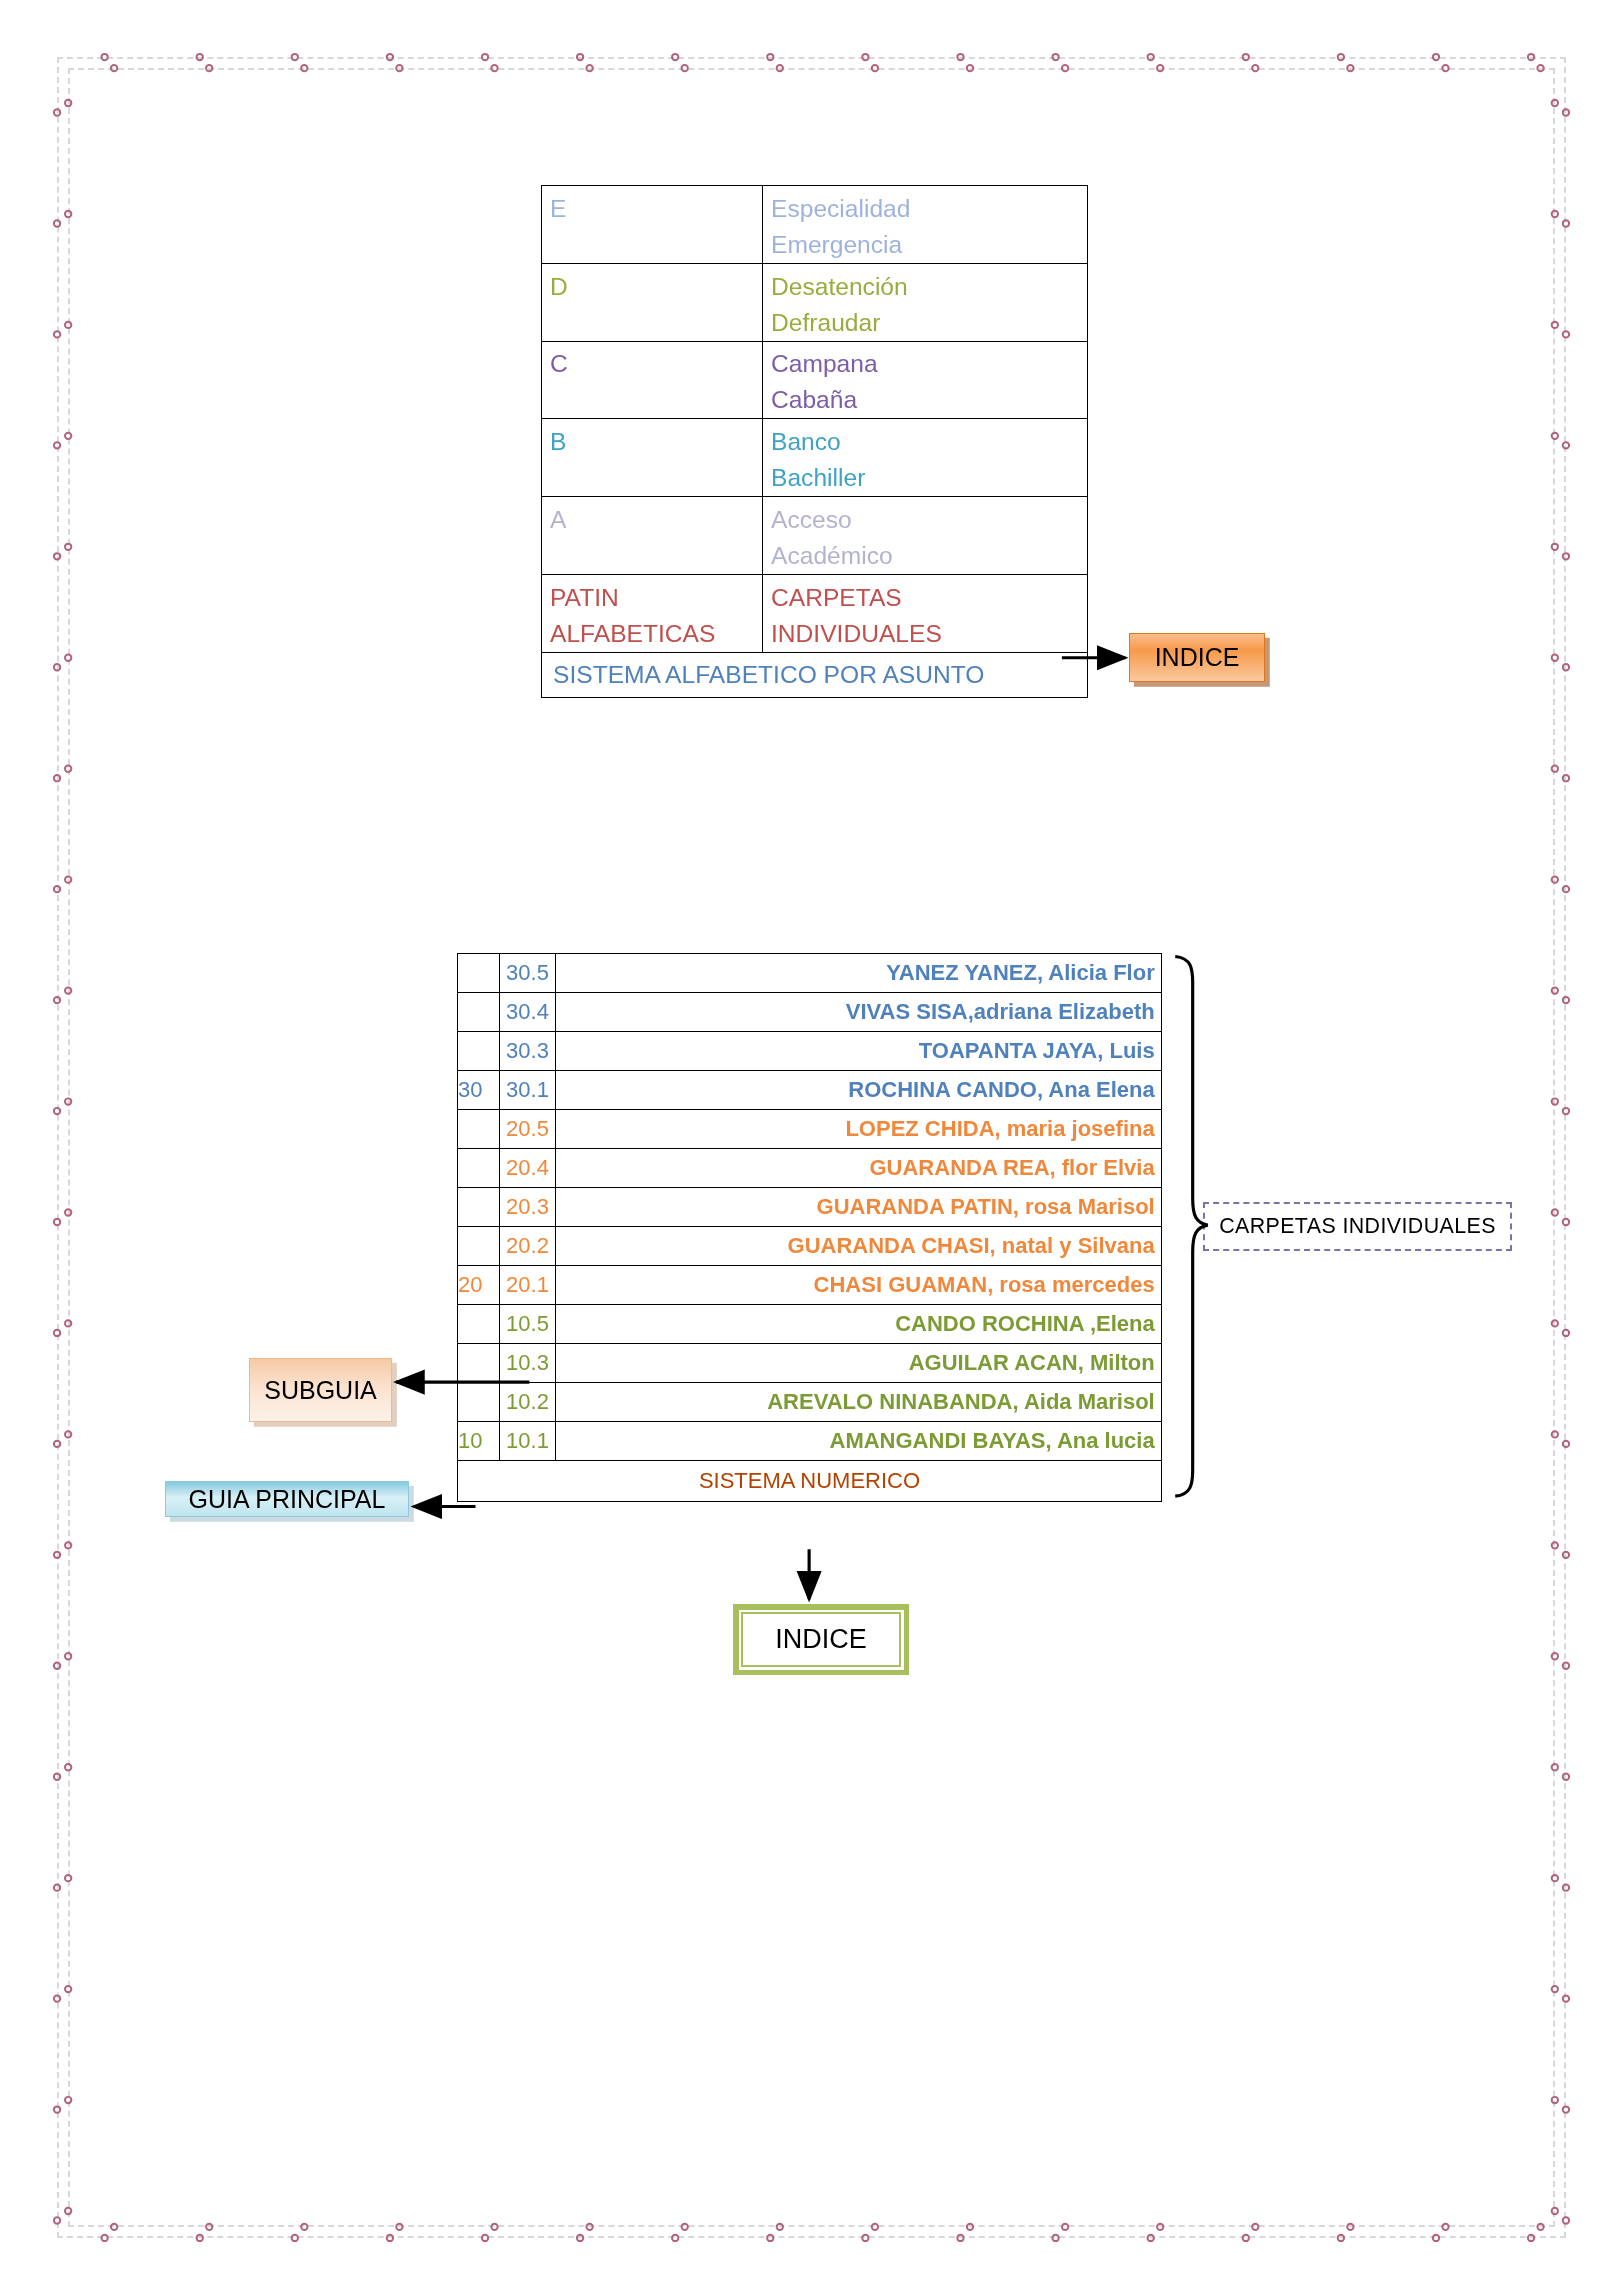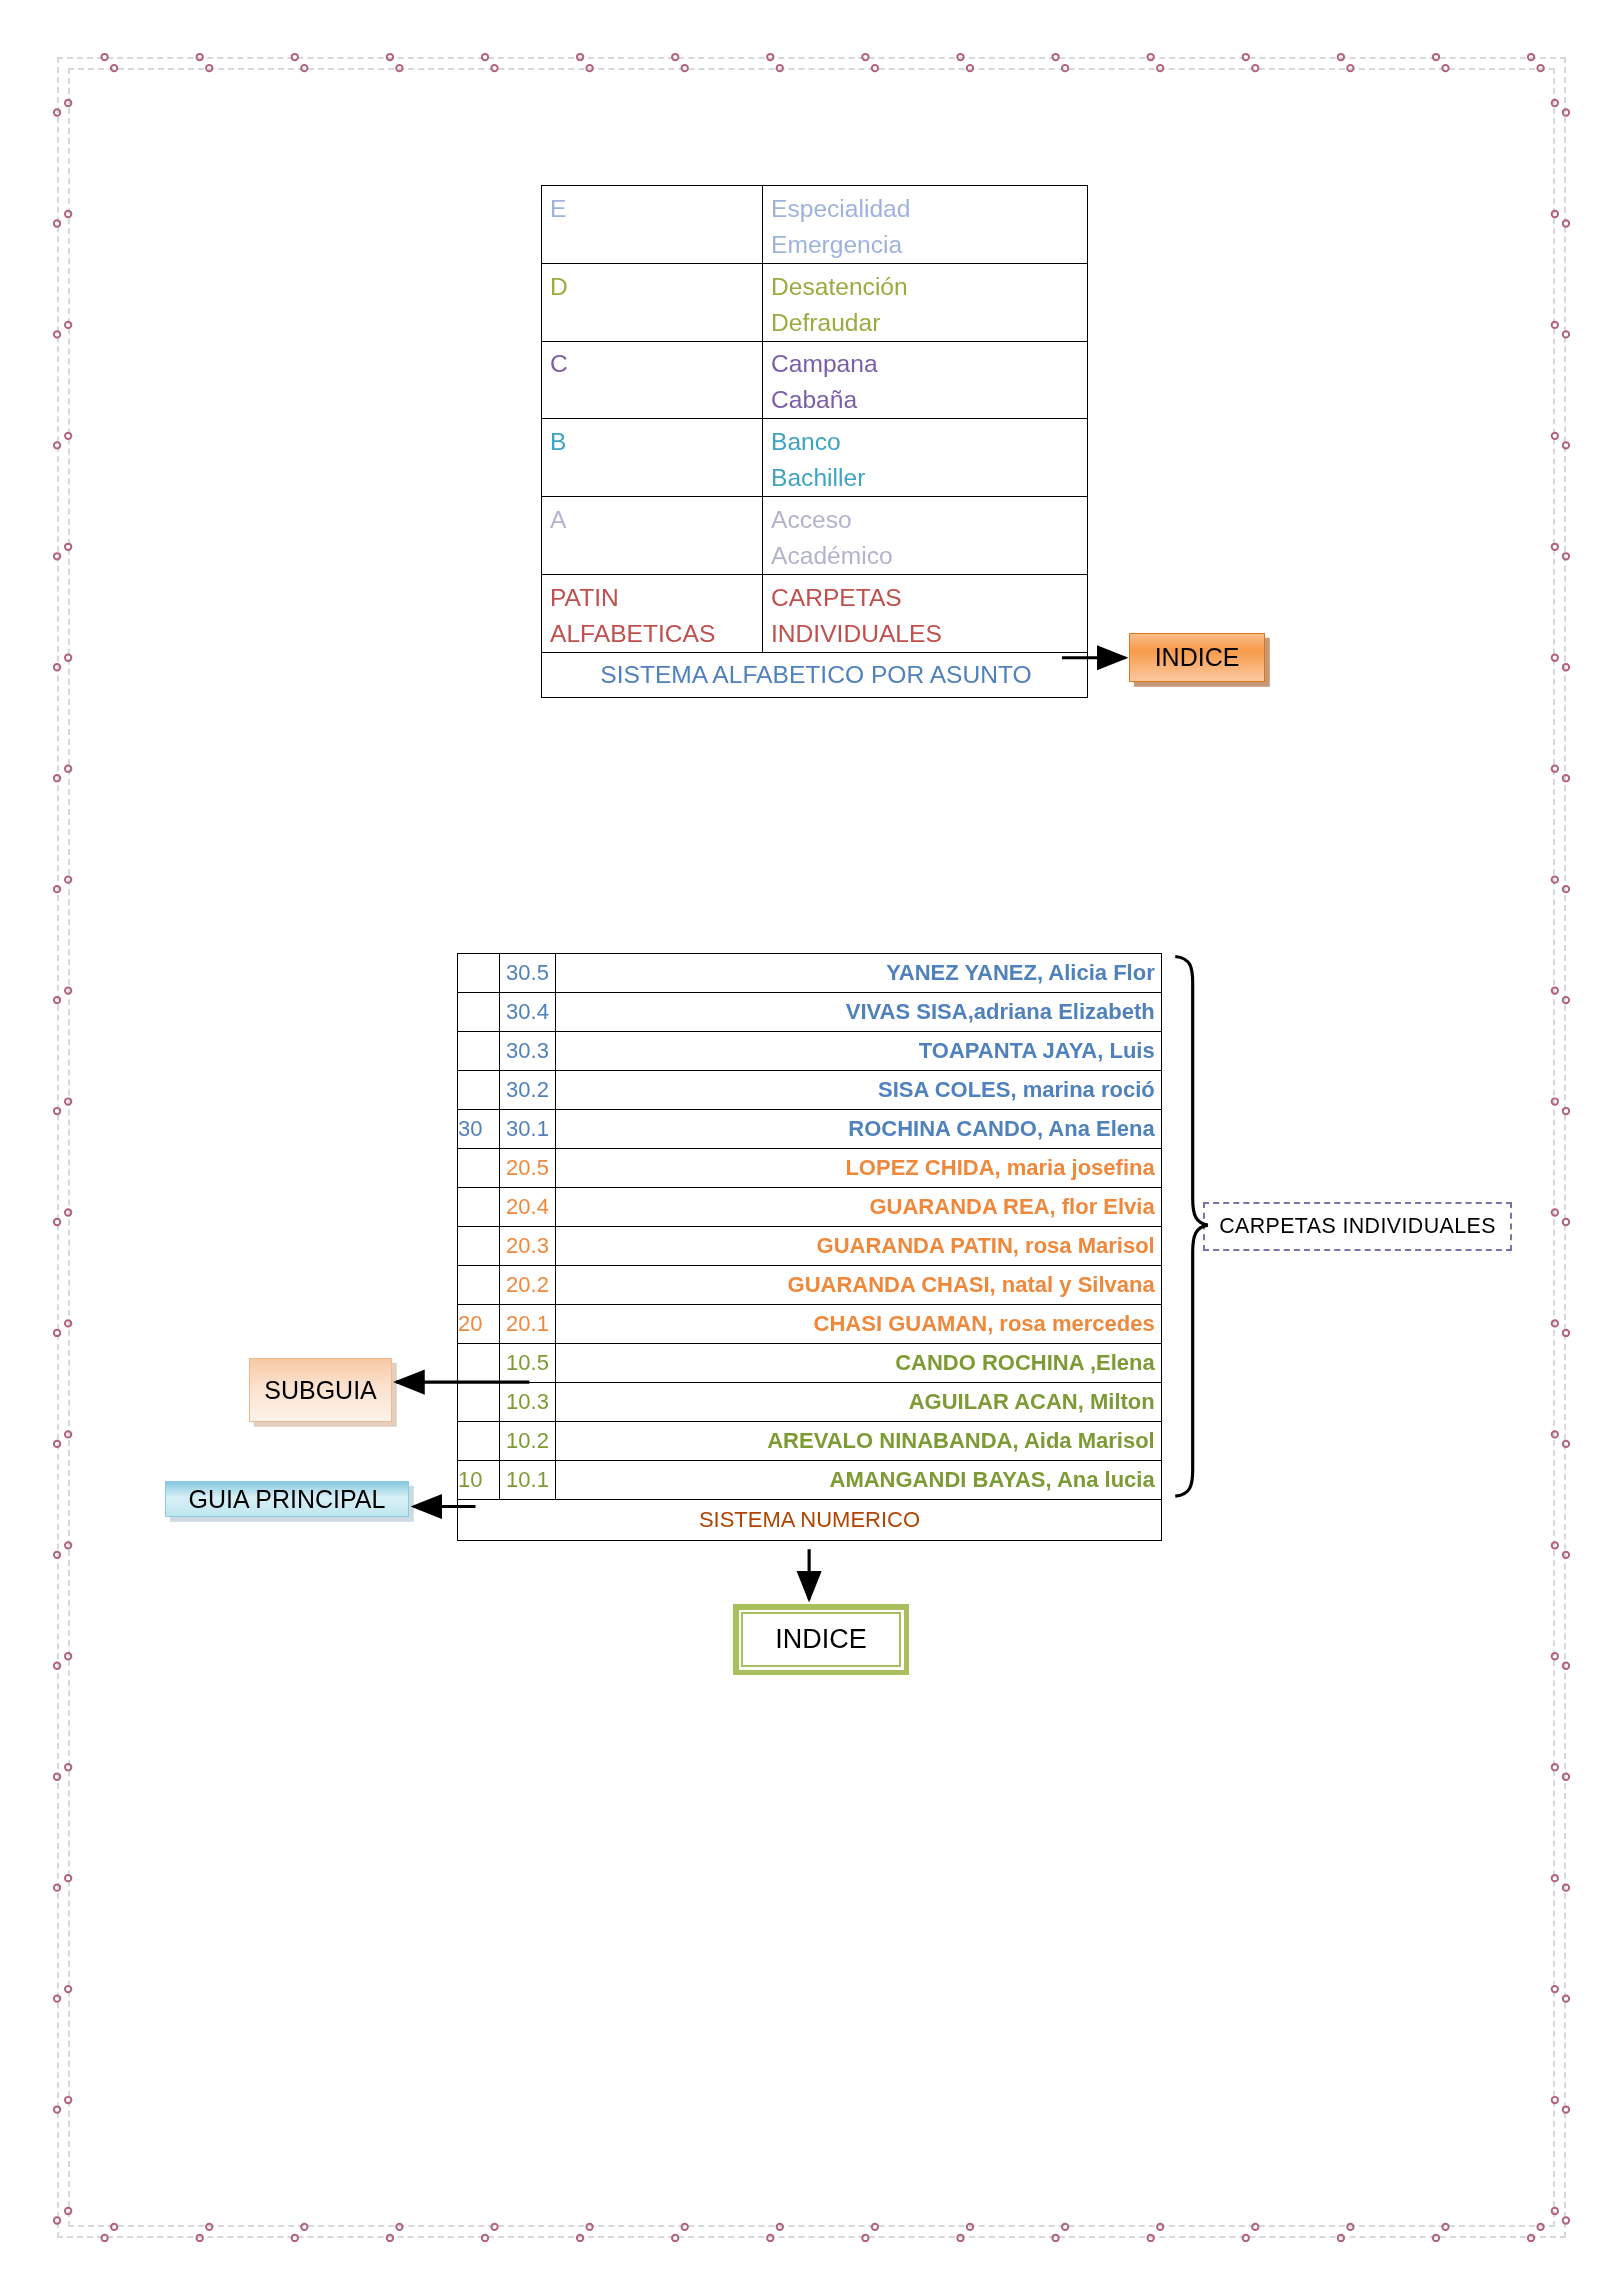--- a/index.html
+++ b/index.html
@@ -48,21 +48,21 @@
   #alpha-table td.letter{ width:204px; }
   .row-e { color:#9db3dd; }
   .row-d { color:#9aab3f; }
   .row-c { color:#7b5ea7; }
   .row-b { color:#3fa3c4; }
   .row-a { color:#b3b3cf; }
   .row-guias { color:#c0504d; font-size:24.6px; }
   #alpha-table td.guias-left{ width:190px; }
   #alpha-table td.sistema{
      color:#4f81bd; font-size:24.6px; height:44px; line-height:44px;
-     padding-top:0; vertical-align:middle; text-align:center; padding-left:11px;
+     padding-top:0; vertical-align:middle; text-align:left; padding-left:11px;
   }
 
   
   #num-table{ left:457px; top:953px; width:705px; }
   #num-table td{
      height:38px; line-height:38px; padding:0 6.3px;
      vertical-align:middle; font-size:22px;
   }
   #num-table td.c-guia{ width:41px; text-align:left; padding:0; }
   #num-table td.c-sub { width:55px;  text-align:center; padding:0;margin-top:32px; }
@@ -347,25 +347,20 @@
         <td class="c-guia n-blue"></td>
         <td class="c-sub n-blue">30.4</td>
         <td class="c-name n-blue">VIVAS SISA,adriana Elizabeth</td>
       </tr>
       <tr>
         <td class="c-guia n-blue"></td>
         <td class="c-sub n-blue">30.3</td>
         <td class="c-name n-blue">TOAPANTA JAYA, Luis</td>
       </tr>
       <tr>
-        <td class="c-guia n-blue"></td>
-        <td class="c-sub n-blue">30.2</td>
-        <td class="c-name n-blue">SISA COLES, marina roció</td>
-      </tr>
-      <tr>
         <td class="c-guia n-blue">30</td>
         <td class="c-sub n-blue">30.1</td>
         <td class="c-name n-blue">ROCHINA CANDO, Ana Elena</td>
       </tr>
       <tr>
         <td class="c-guia n-orange"></td>
         <td class="c-sub n-orange">20.5</td>
         <td class="c-name n-orange">LOPEZ CHIDA, maria josefina</td>
       </tr>
       <tr>

